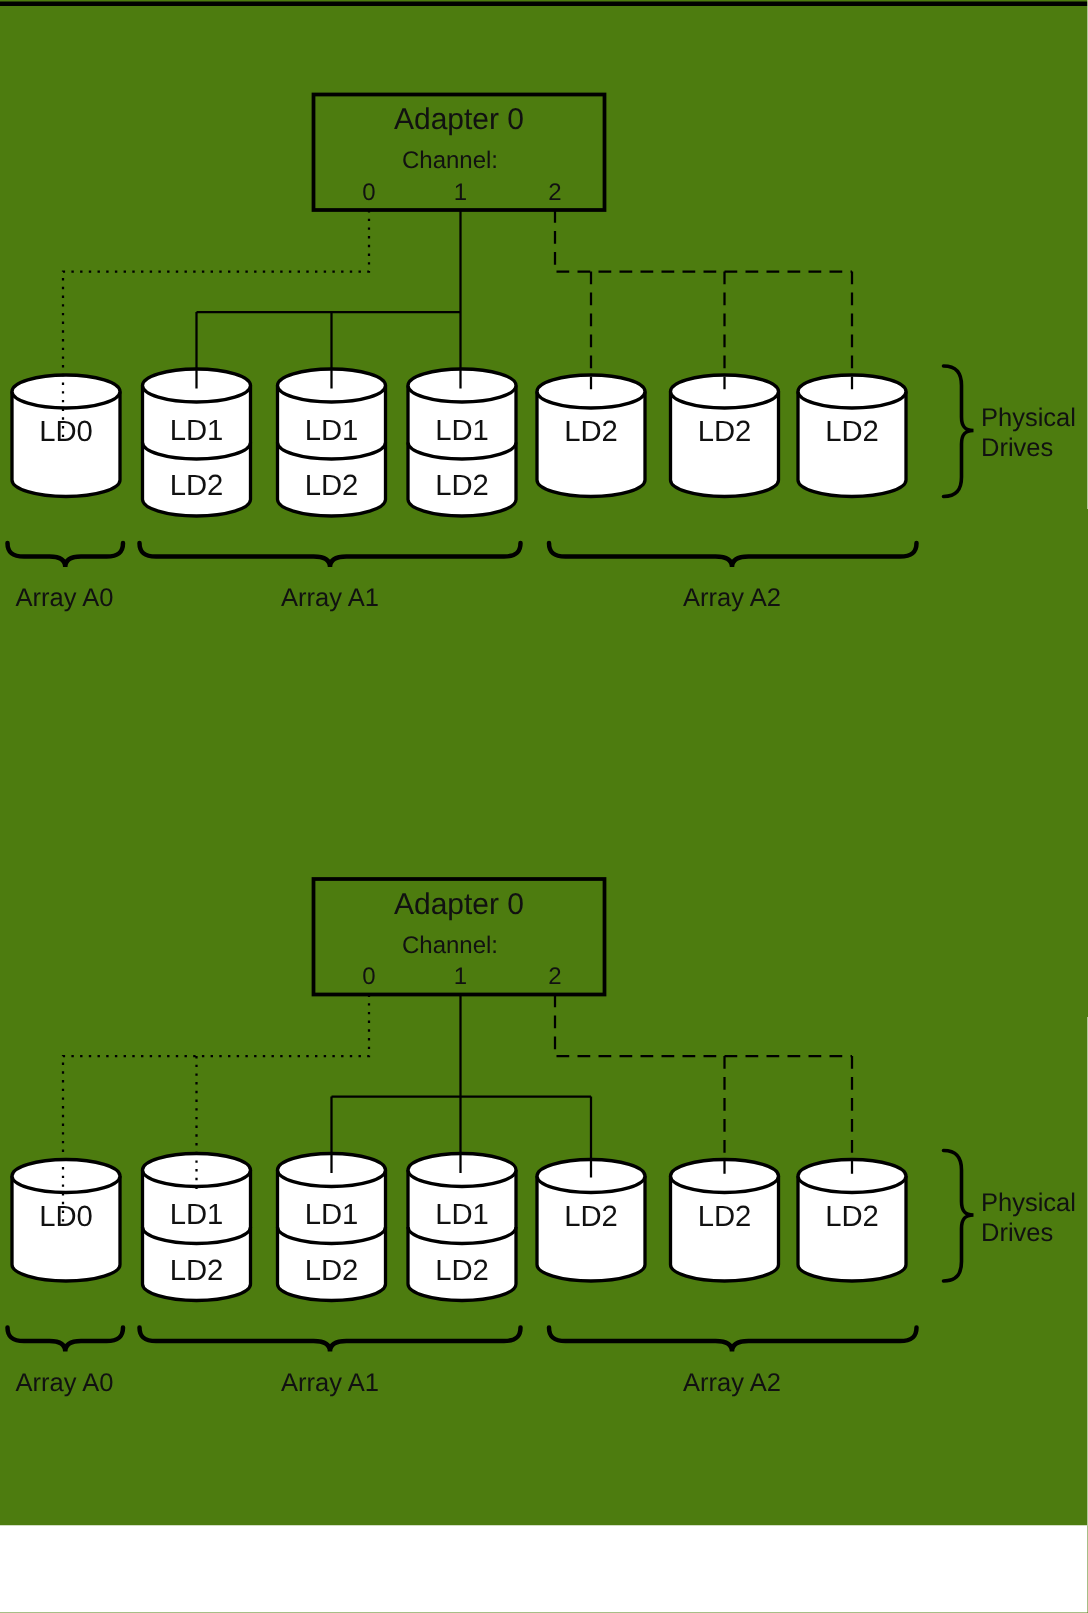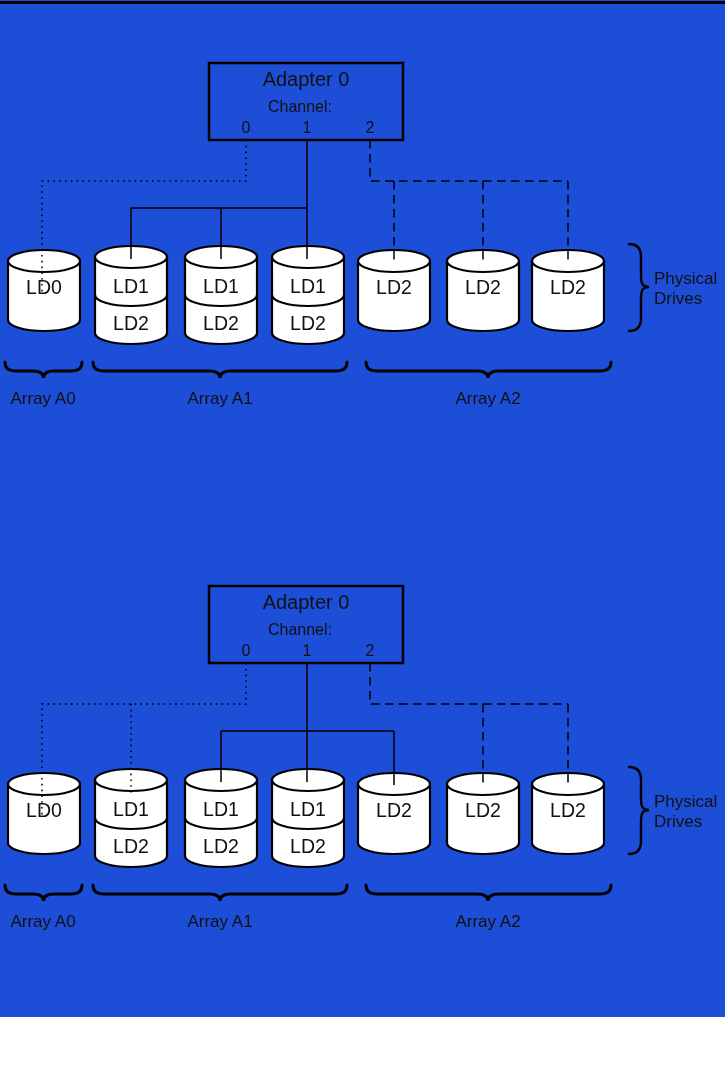--- a/index.html
+++ b/index.html
@@ -1,17 +1,17 @@
 <!DOCTYPE html>
 <html><head>
 <meta charset="utf-8">
 <style>
   html,body{margin:0;padding:0;background:#fff;}
   .page{
-    position:relative;width:725px;height:1017px;background:#1d4ed8;
+    position:relative;width:725px;height:1017px;background:#4d7c0f;
     font-family:"Liberation Sans",sans-serif;overflow:hidden;
   }
   .rule{position:absolute;left:0;width:725px;height:2.5px;background:#000;}
   .rule.top{top:1px;}
   .rule.bottom{top:1070px;}
   svg.diagram{position:absolute;left:0;width:725px;height:420px;}
   svg text{fill:#111;}
   .t20{font-size:20px;}
   .t17{font-size:17px;}
   .t16{font-size:16px;}

